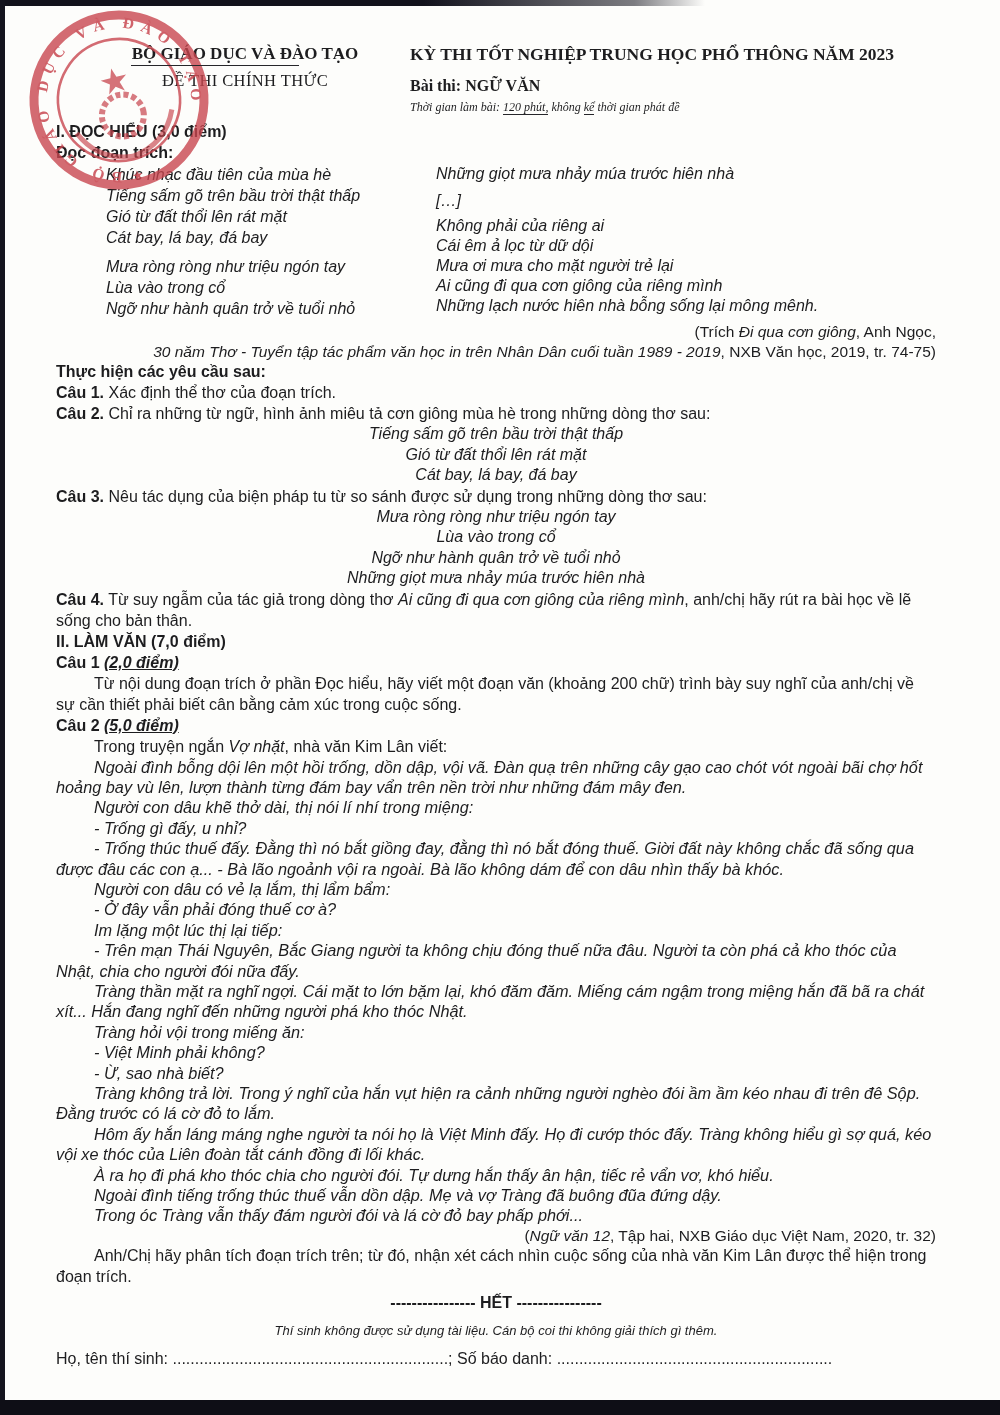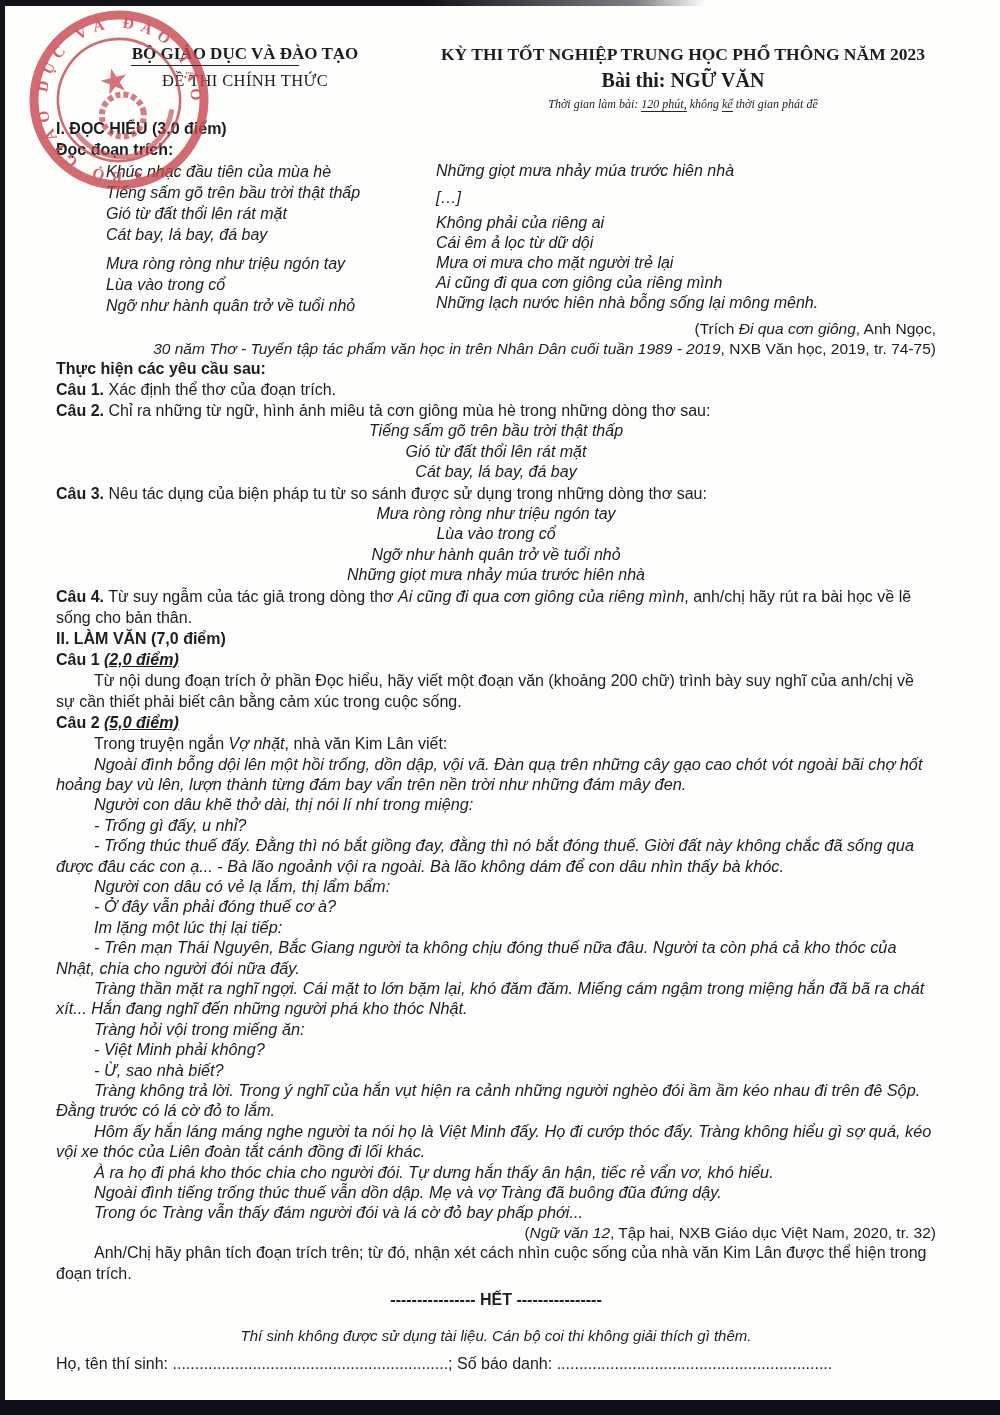--- a/index.html
+++ b/index.html
@@ -11,23 +11,23 @@
   .scan-left{position:absolute;top:0;left:0;width:5px;height:100%;background:#14141e;}
   .scan-bottom{position:absolute;bottom:0;left:0;width:100%;height:15px;background:#0e0e16;}
   
   .stamp{position:absolute;top:4px;left:24px;width:190px;height:192px;opacity:.88;pointer-events:none;}
   
   .header{display:flex;padding-top:44px;font-family:"Liberation Serif",serif;}
   .header-left{flex:0 0 330px;margin-left:80px;text-align:center;}
   .ministry{font-weight:bold;font-size:17px;white-space:nowrap;}
   .ministry-underline{width:168px;border-bottom:1.6px solid #26262a;margin:1px auto 5px;transform:translateX(-30px);}
   .exam-type{font-size:16.5px;letter-spacing:.4px;}
-  .header-right{flex:1;text-align:center;padding-right:44px;}
+  .header-right{flex:1;padding-right:44px;}
   .exam-title{font-weight:bold;font-size:17.5px;white-space:nowrap;}
-  .exam-subject{font-weight:bold;font-size:20px;margin-top:4px;}
+  .exam-subject{font-weight:bold;font-size:16px;margin-top:12px;}
   .exam-duration{font-style:italic;font-size:12px;margin-top:5px;}
   .uline{border-bottom:1.4px solid #26262a;}
   
   .content{padding:6px 64px 0 56px;font-size:16px;line-height:21px;}
   .bold{font-weight:bold;}
   .it{font-style:italic;text-decoration:underline;}
   .sec-heading{font-weight:bold;}
   .poem{display:flex;font-style:italic;margin-top:1px;}
   .poem-left{flex:0 0 380px;padding-left:50px;box-sizing:border-box;}
   .poem-right{flex:1;}
@@ -40,21 +40,21 @@
   .source.first{margin-top:3px;}
   .q b{font-weight:bold;text-align:center;}
   .quote-block{text-align:center;font-style:italic;}
   .quote-line{line-height:20.5px;}
   .q-head{font-weight:bold;}
   .para{line-height:21px;}
   .indent{text-indent:38px;}
   .excerpt{font-style:italic;font-size:16.3px;line-height:20.4px;}
   .excerpt-para{text-indent:38px;}
   .het-line{text-align:center;font-weight:bold;margin-top:5px;}
-  .notice{text-align:center;font-style:italic;font-size:15px;margin-top:15px;}
+  .notice{text-align:center;font-style:italic;font-size:13px;margin-top:7px;}
   .sig-line{margin-top:5px;line-height:26px;white-space:nowrap;overflow:hidden;font-size:16px;}
 </style>
 </head>
 <body>
 
 <div class="page">
 
   <div class="scan-top"></div>
   <div class="scan-left"></div>
   <div class="scan-bottom"></div>

